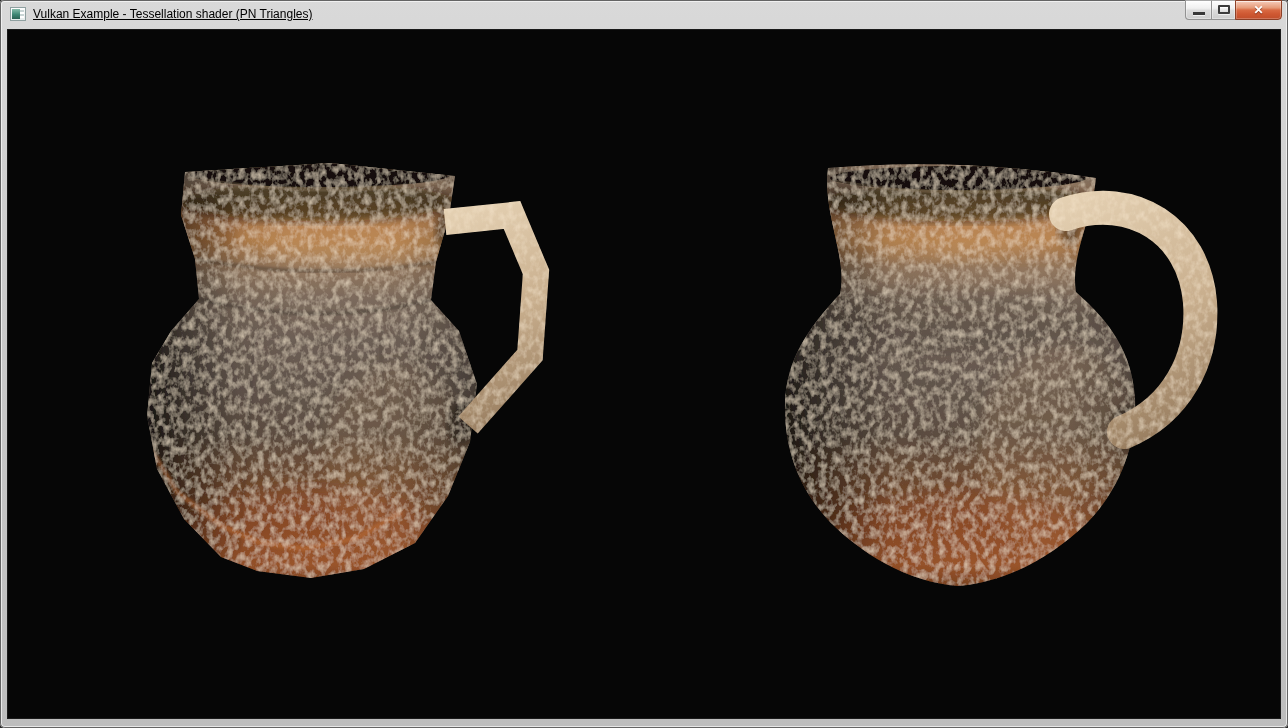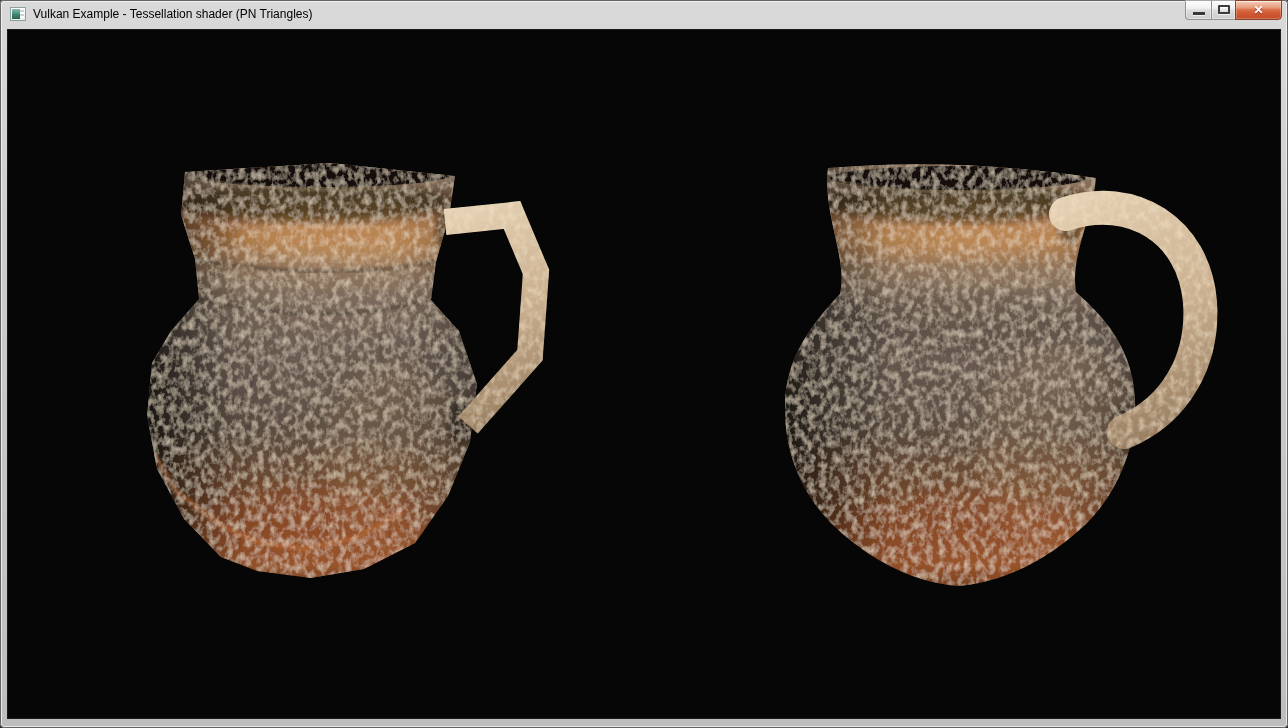--- a/index.html
+++ b/index.html
@@ -12,21 +12,21 @@
     font-family:"Liberation Sans", sans-serif;
   }
   .titlebar{position:absolute;left:0;top:0;width:100%;height:29px;}
   .app-icon{position:absolute;left:10px;top:7px;width:16px;height:14px;
     background:linear-gradient(#fdfdfd,#e6ecec);border:1px solid #8fa0a0;}
   .app-icon-art{position:absolute;left:1px;top:1px;width:8px;height:10px;
     background:linear-gradient(180deg,#86bcaa 0%,#3f8774 55%,#2b6153 100%);}
   .app-icon-lines{position:absolute;right:1px;top:2px;width:4px;height:8px;
     background:repeating-linear-gradient(180deg,#c8d4d4 0 2px,#ffffff 2px 4px);}
   .title{position:absolute;left:33px;top:0;height:29px;line-height:28px;
-    font-size:12px;color:#000;white-space:nowrap;}
+    font-size:12px;color:#000;white-space:nowrap;text-decoration:underline;}
   .controls{position:absolute;top:0;right:6px;height:20px;display:flex;}
   .cbtn{height:20px;border:1px solid #929292;border-top-color:#a8a8a8;margin-left:-1px;
     background:linear-gradient(180deg,#fefefe 0%,#f0f0f0 40%,#dcdcdc 52%,#cdcdcd 100%);
     box-shadow:inset 0 1px 0 rgba(255,255,255,.9), inset 0 0 0 1px rgba(255,255,255,.35);
     padding:0;display:flex;align-items:flex-start;justify-content:center;cursor:default;}
   .btn-min{width:27px;border-radius:0 0 0 4px;}
   .btn-max{width:25px;}
   .btn-close{width:47px;border-radius:0 0 4px 0;border-color:#8c4027;
     background:linear-gradient(180deg,#f6cdbb 0%,#e59a78 38%,#d96a43 50%,#cf5832 72%,#c14e2b 100%);
     box-shadow:inset 0 1px 0 rgba(255,255,255,.55), inset 0 0 0 1px rgba(255,255,255,.22);}

